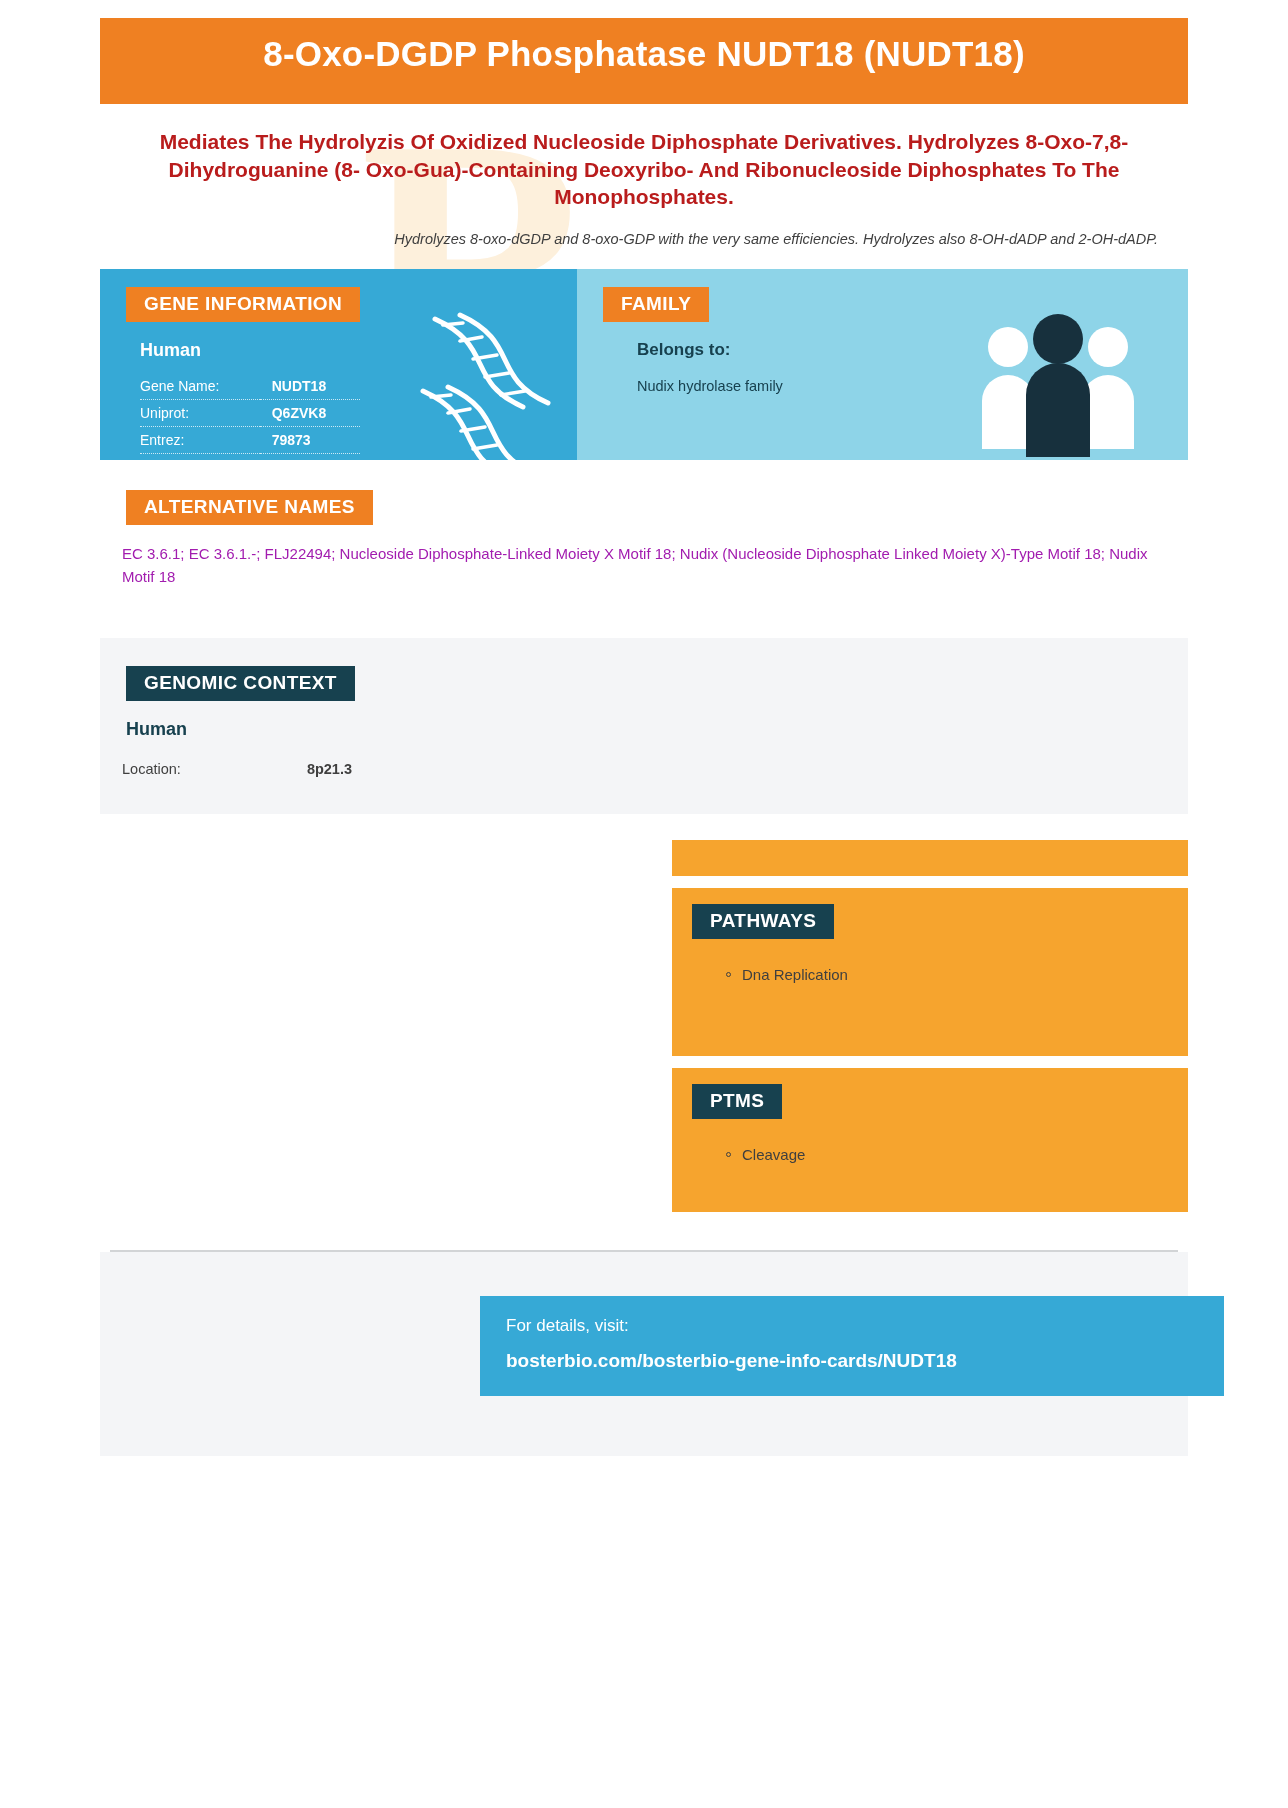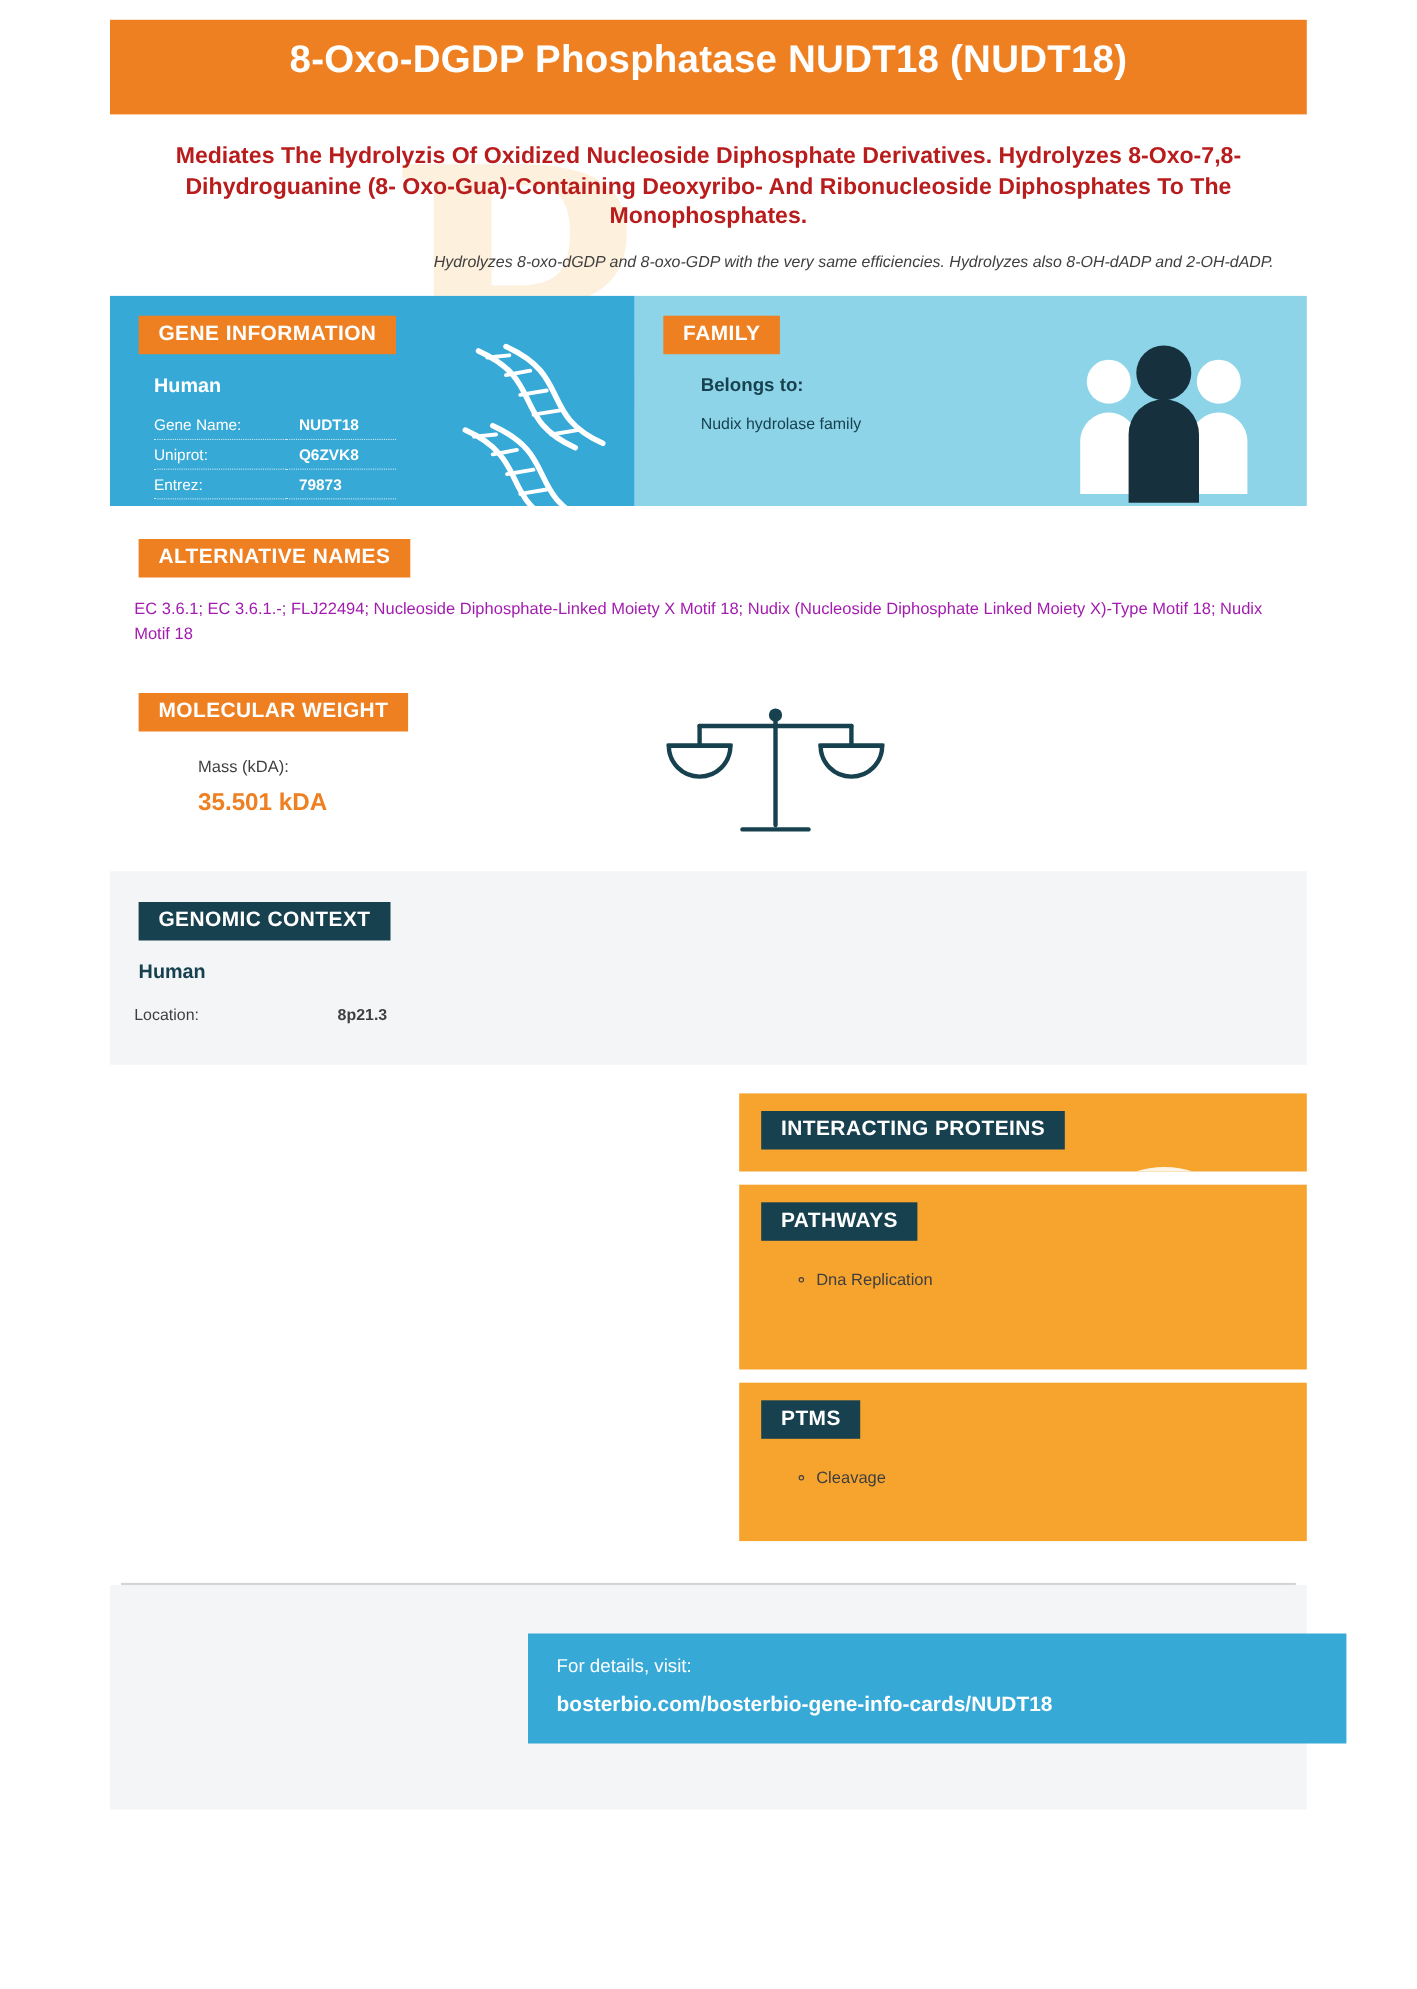--- a/index.html
+++ b/index.html
@@ -356,58 +356,37 @@
           </g>
         </svg>
       </div>
     </div>
 
     <div class="alt-wrap">
       <div class="tag tag-inset">ALTERNATIVE NAMES</div>
       <div class="alt-names">EC 3.6.1; EC 3.6.1.-; FLJ22494; Nucleoside Diphosphate-Linked Moiety X Motif 18; Nudix (Nucleoside Diphosphate Linked Moiety X)-Type Motif 18; Nudix Motif 18</div>
     </div>
 
-    <div class="mw-wrap">
-      <div class="tag tag-inset">MOLECULAR WEIGHT</div>
-      <div class="mw-label">Mass (kDA):</div>
-      <div class="mw-value">35.501 kDA</div>
-
-      <svg class="scale-art" viewBox="0 0 210 130">
-        <g stroke="#17414f" stroke-width="4" fill="none" stroke-linecap="round">
-          <line x1="105" y1="14" x2="105" y2="112"></line>
-          <line x1="36" y1="22" x2="174" y2="22"></line>
-          <line x1="75" y1="116" x2="135" y2="116"></line>
-          <line x1="36" y1="22" x2="36" y2="40"></line>
-          <line x1="174" y1="22" x2="174" y2="40"></line>
-          <path d="M8 40 a28 28 0 0 0 56 0 z"></path>
-          <path d="M146 40 a28 28 0 0 0 56 0 z"></path>
-          <line x1="8" y1="40" x2="64" y2="40"></line>
-          <line x1="146" y1="40" x2="202" y2="40"></line>
-        </g>
-        <circle cx="105" cy="12" r="6" fill="#17414f"></circle>
-      </svg>
-    </div>
 
     <div class="genomic">
       <div class="tag dark">GENOMIC CONTEXT</div>
       <div class="gen-human">Human</div>
       <table class="gen-table">
         <tbody>
             <tr>
           <td style="width:170px">Location:</td>
           <td class="val">8p21.3</td>
         </tr>
       </tbody>
         </table>
     </div>
 
     <div class="panels">
 
       <div class="panel">
-        <div class="tag dark">INTERACTING PROTEINS</div>
 
         <svg class="ribbon-art" viewBox="0 0 150 140">
           <g fill="#fdf4e6">
             <path d="M22 22 q40 -16 76 4 q-24 18 -52 16 q22 12 50 4 q-26 20 -62 6 z"></path>
             <path d="M16 56 q42 -14 78 6 q-26 18 -54 14 q22 12 50 4 q-28 20 -64 4 z"></path>
             <path d="M20 92 q42 -14 78 6 q-26 18 -54 14 q22 12 50 4 q-28 20 -64 4 z"></path>
           </g>
           <g fill="#e8dccb" opacity="0.85">
             <path d="M98 26 q16 8 18 22 q-12 -6 -24 -8 z"></path>
             <path d="M94 62 q16 8 18 22 q-12 -6 -24 -8 z"></path>

